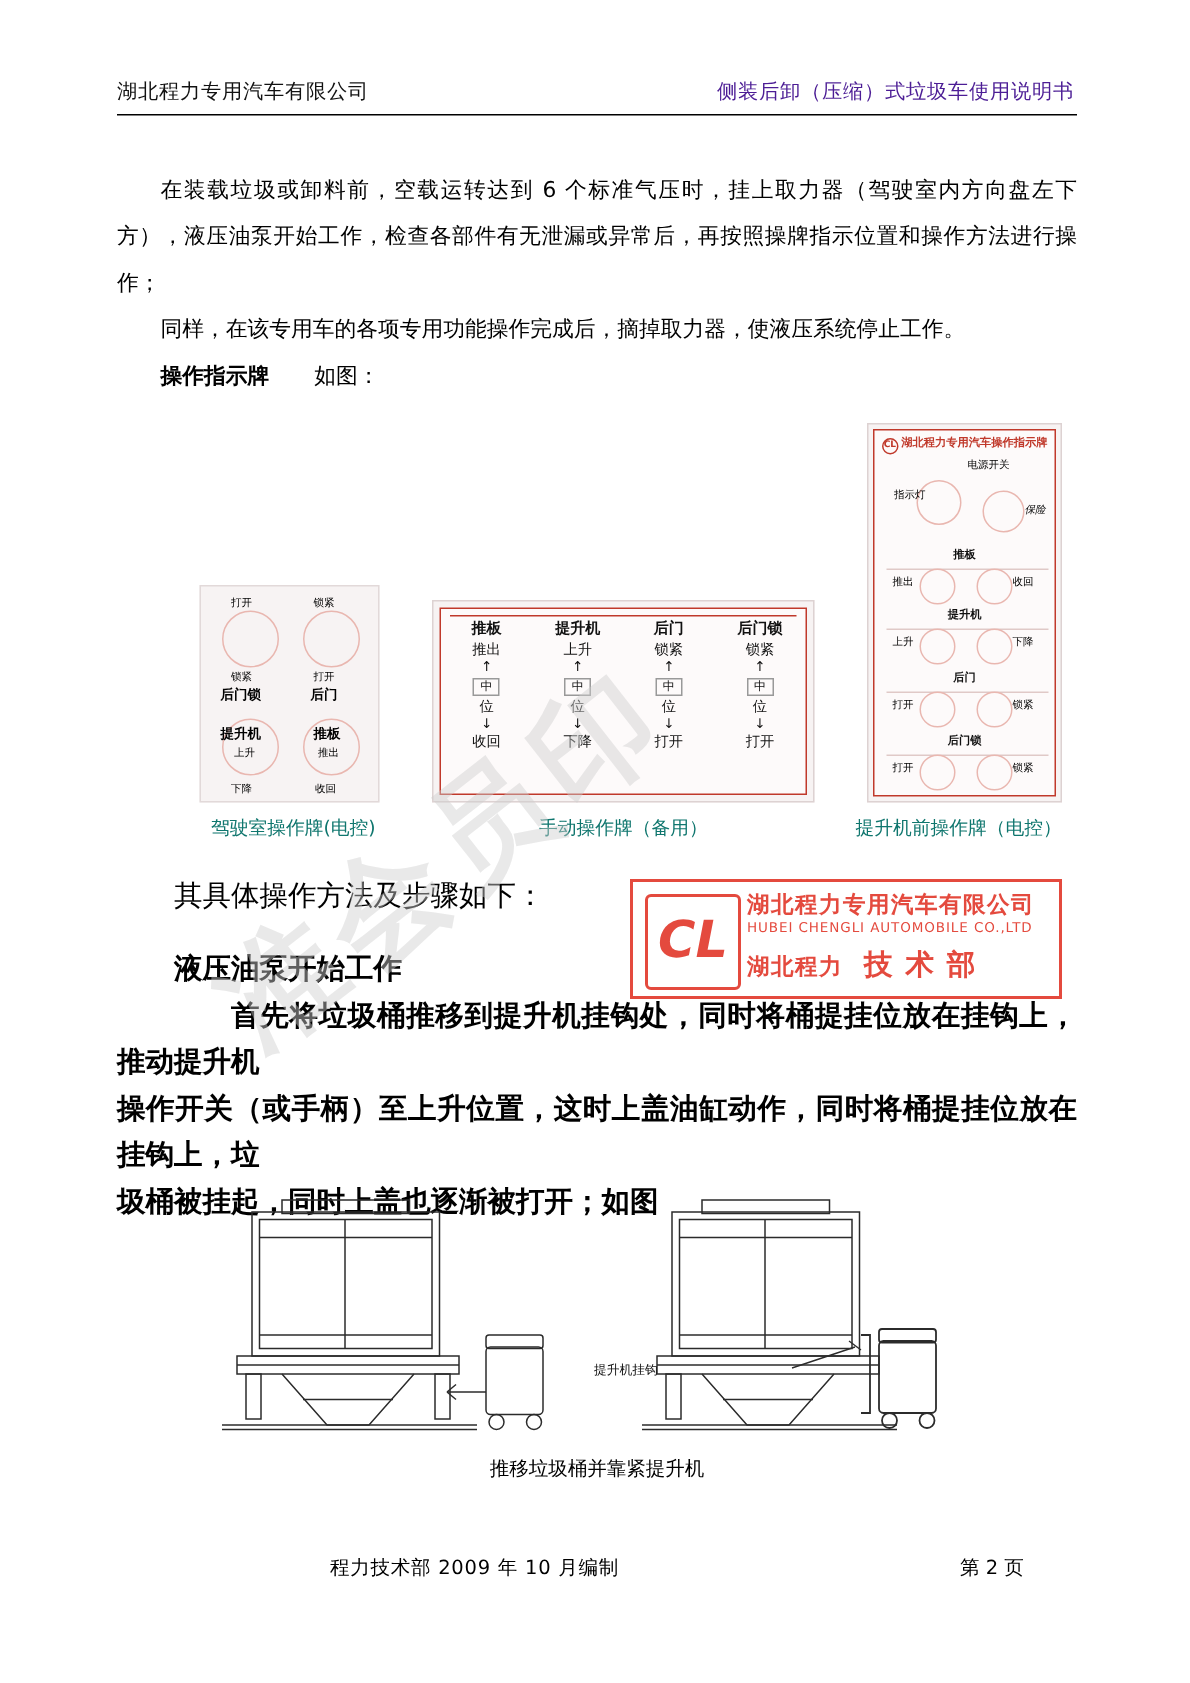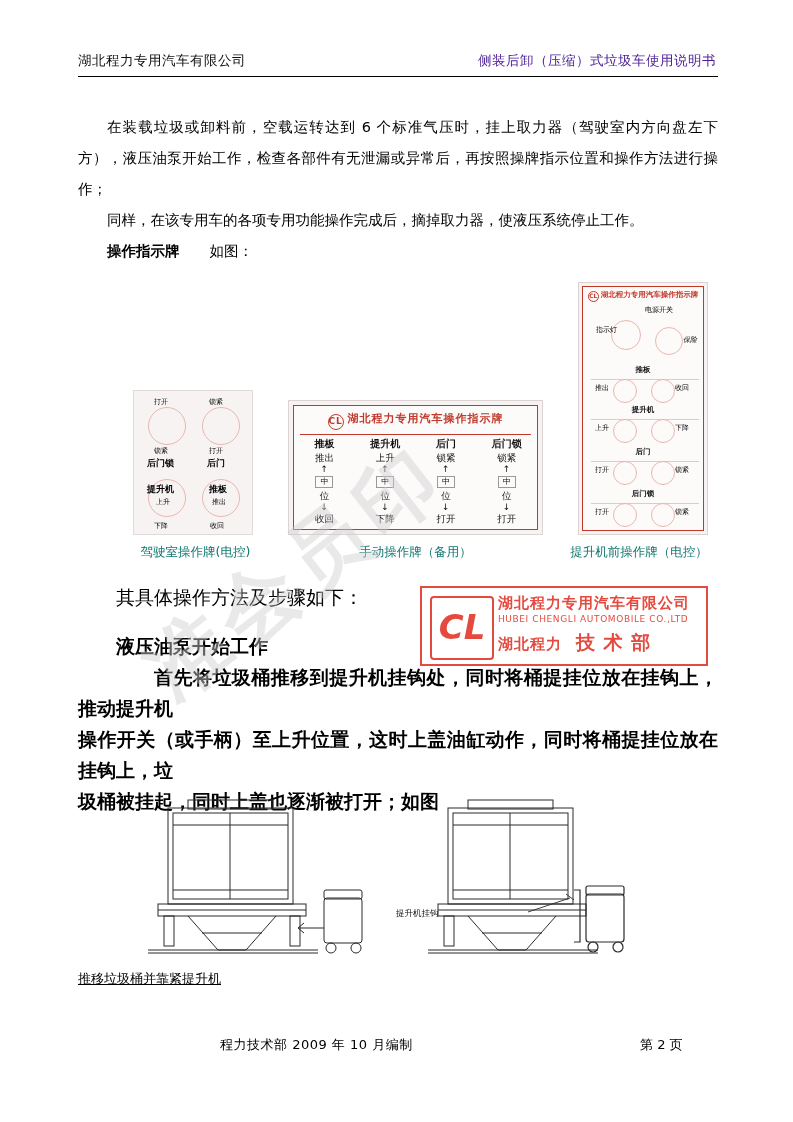--- a/index.html
+++ b/index.html
@@ -260,22 +260,22 @@
     height: 210px;
   }
   .truck {
     position: absolute;
     top: 0;
   }
   .caption-truck {
     position: absolute;
     top: 180px;
     width: 100%;
+    text-align: center;
     font-size: 13px;
-    text-decoration: underline;
   }
   .anno {
     position: absolute;
     font-size: 8.5px;
     color: #111;
     white-space: nowrap;
   }
   .footer-center {
     position: absolute;
     left: 220px;
@@ -394,23 +394,20 @@
       <div class="r-lbl" style="left:22px; top:106px;">上升</div>
       <div class="r-lbl" style="left:78px; top:106px;">推出</div>
 
       <div class="r-lbl" style="left:20px; top:130px;">下降</div>
       <div class="r-lbl" style="left:76px; top:130px;">收回</div>
     </div>
     <div class="fig-caption" style="left:30px; top:272px; width:175px;">驾驶室操作牌(电控)</div>
 
     <div class="plaque" id="plaque-mid">
       <div class="mid-inner">
-        <div class="mid-title">
-          <span class="logo-mark">CL</span><span>湖北程力专用汽车操作指示牌</span>
-        </div>
         <div class="mid-rule"></div>
         <div class="mid-cols">
           <div class="mid-col">
             <div class="ch">推板</div>
             <div>推出</div>
             <div class="arr">↑</div>
             <div class="arrowbox">中</div>
             <div>位</div>
             <div class="arr">↓</div>
             <div>收回</div>

